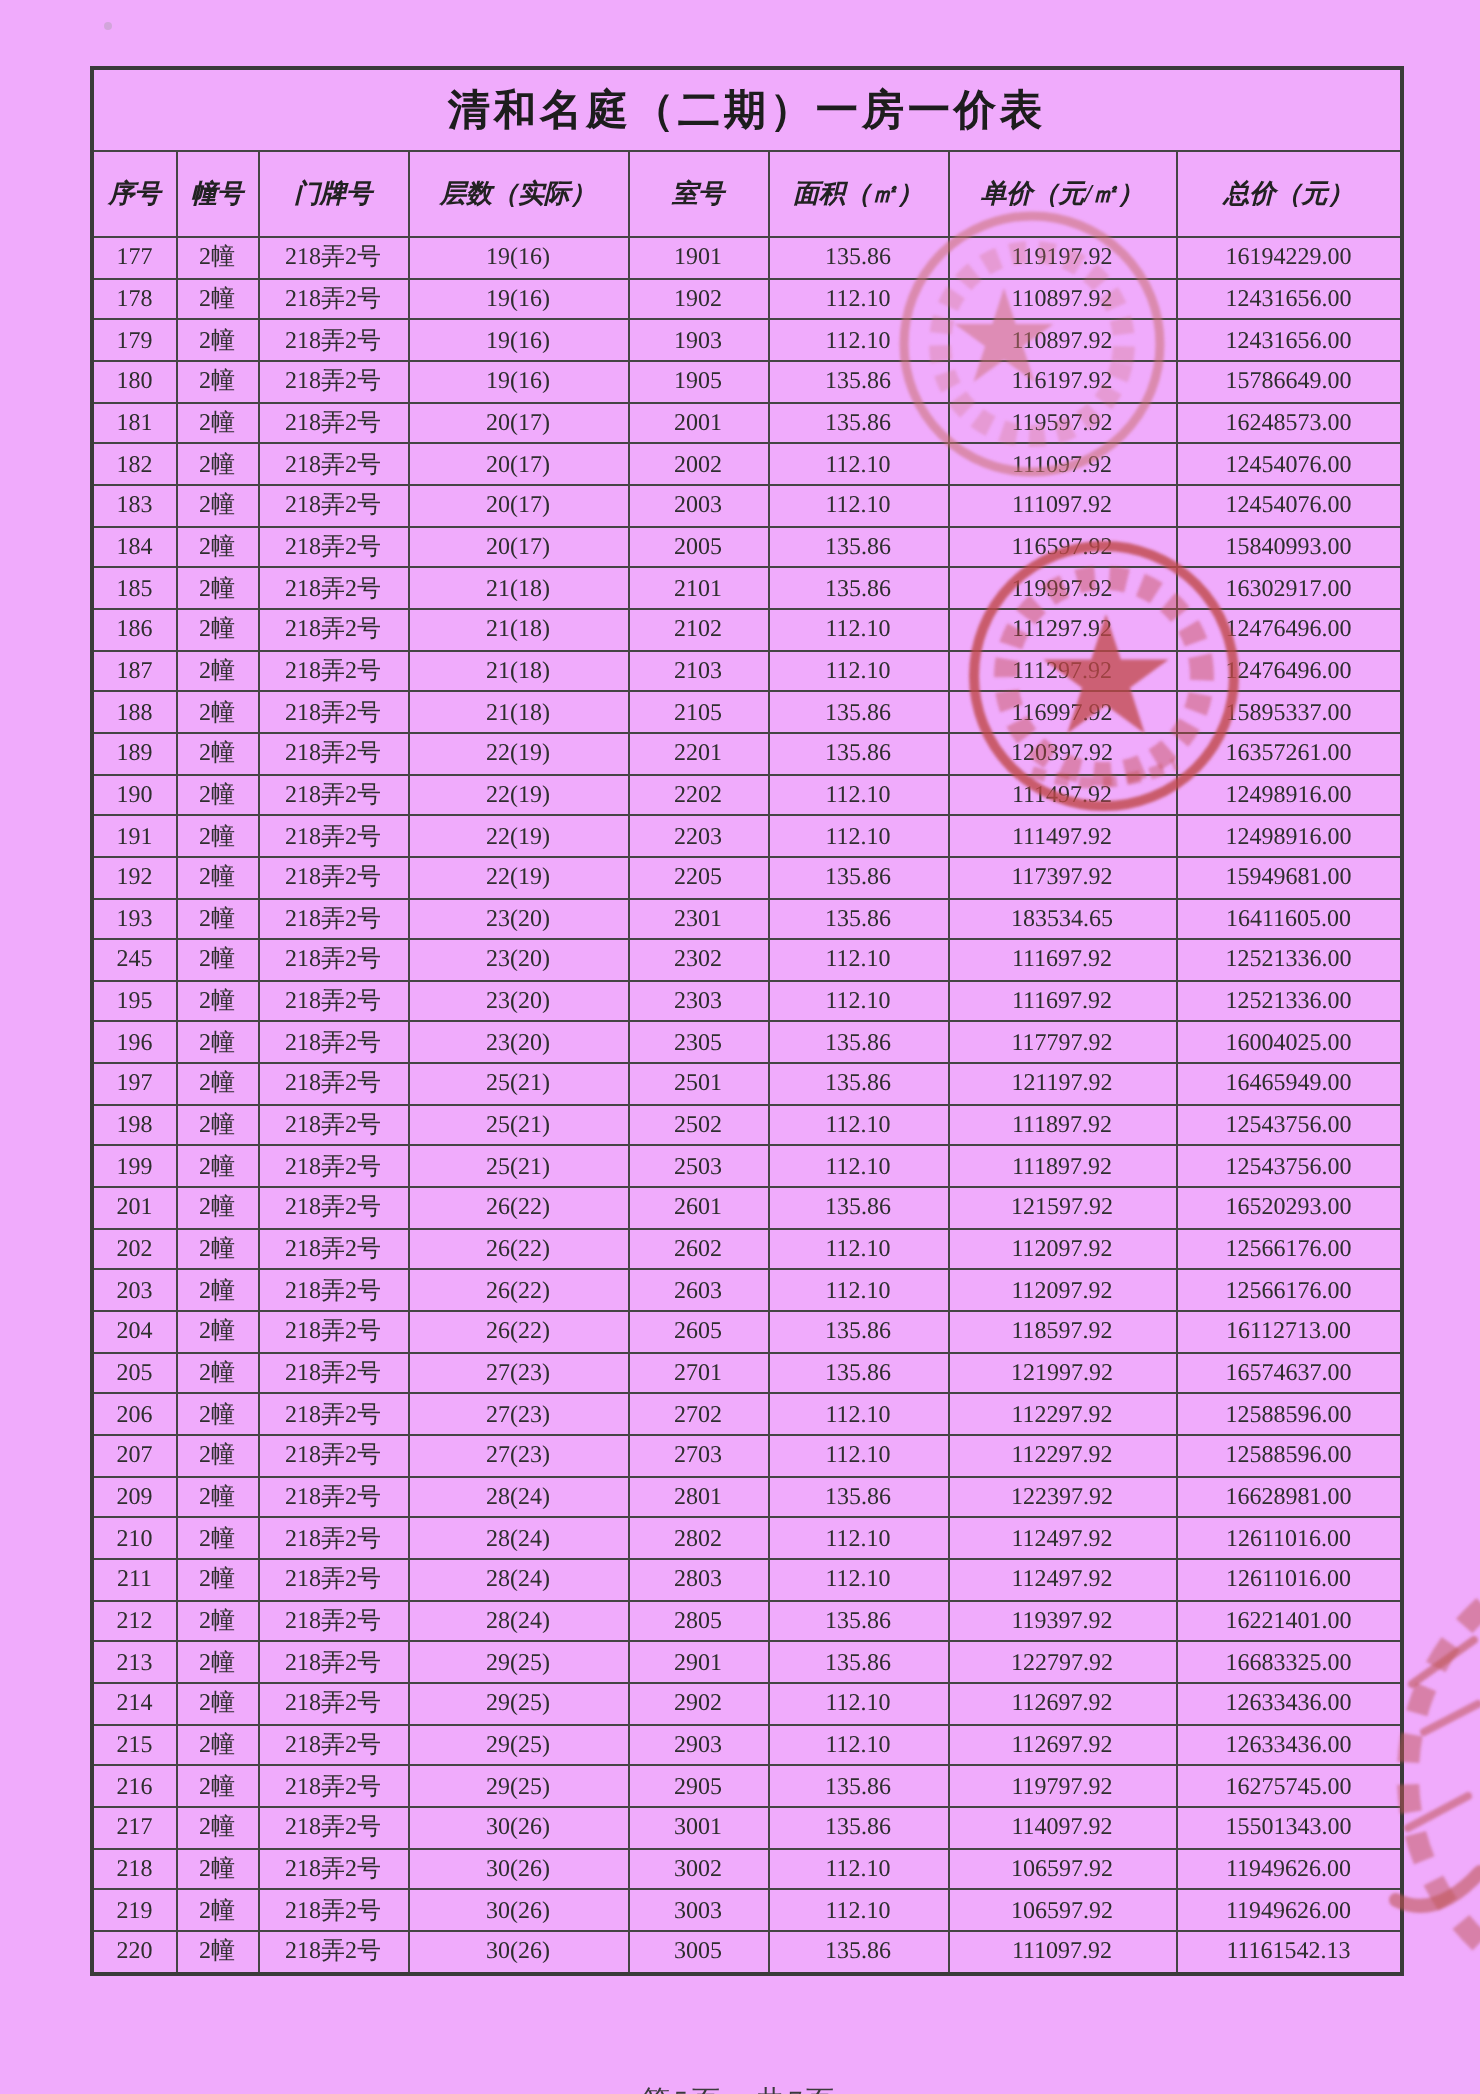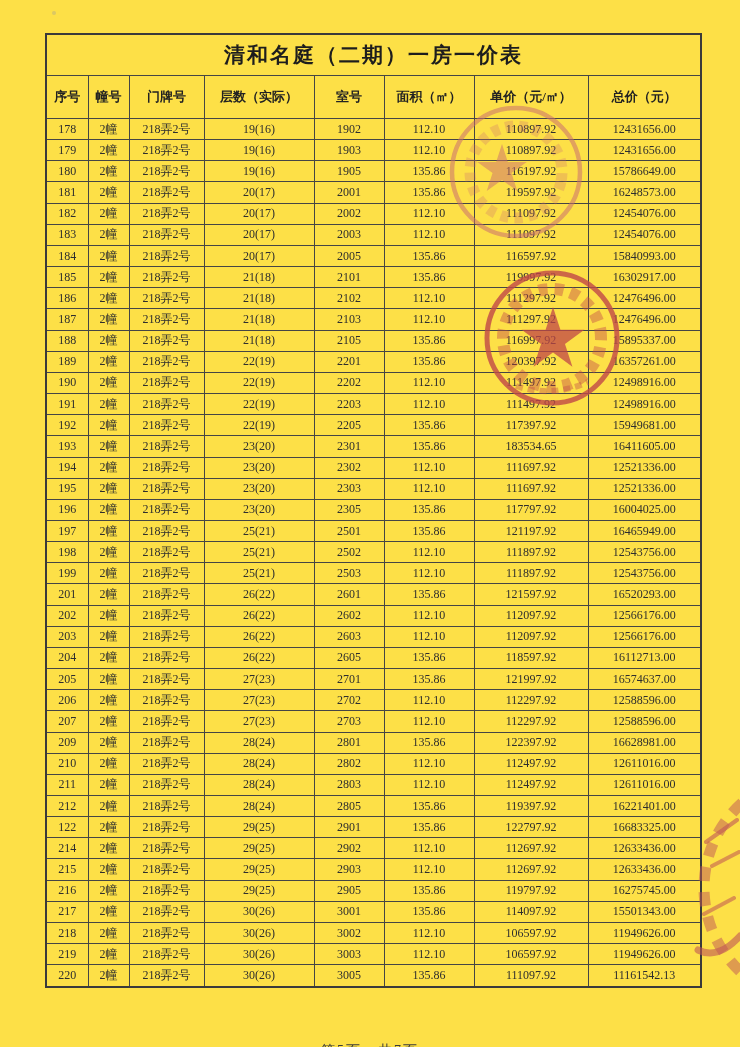--- a/index.html
+++ b/index.html
@@ -5,21 +5,21 @@
   html,body{margin:0;padding:0;}
   body{
     width:740px;height:1047px;
     background:#ffffff;
     font-family:"Liberation Serif","DejaVu Serif",serif;
     color:#2e2e2e;
     overflow:hidden;
   }
   .page{
     position:relative;width:740px;height:1047px;
-    background:#fde047;
+    background:#f0abfc;
   }
   .price-table-wrap{
     position:absolute;left:45px;top:33px;width:655px;height:955px;
   }
   table.price-table{
     width:655px;height:955px;
     border-collapse:collapse;table-layout:fixed;
     border:2.2px solid #3a3a3a;
   }
   table.price-table td, table.price-table th{
@@ -30,21 +30,21 @@
     color:#2e2e2e;
     white-space:nowrap;
     overflow:hidden;
   }
   tr.title-row td{
     height:40px;
     font-size:21px;font-weight:bold;letter-spacing:2px;color:#1d1d1d;
   }
   tr.header-row th{
     height:42px;
-    font-size:13px;font-weight:bold;color:#222;
+    font-size:13px;font-weight:bold;color:#222;font-style:italic;
   }
   tr.data-row td{
     font-size:12px;
   }
   .footer-pagination{
     position:absolute;left:0;top:1042px;width:740px;
     text-align:center;
     font-size:14px;color:#3a3a3a;letter-spacing:2px;
   }
   .stamp-layer{
@@ -85,20 +85,30 @@
           <th>门牌号</th>
           <th>层数（实际）</th>
           <th>室号</th>
           <th>面积（㎡）</th>
           <th>单价（元/㎡）</th>
           <th>总价（元）</th>
         </tr>
       </thead>
       <tbody>
           <tr class="data-row">
+      <td>177</td>
+      <td>2幢</td>
+      <td>218弄2号</td>
+      <td>19(16)</td>
+      <td>1901</td>
+      <td>135.86</td>
+      <td>119197.92</td>
+      <td>16194229.00</td>
+    </tr>
+          <tr class="data-row">
       <td>178</td>
       <td>2幢</td>
       <td>218弄2号</td>
       <td>19(16)</td>
       <td>1902</td>
       <td>112.10</td>
       <td>110897.92</td>
       <td>12431656.00</td>
     </tr>
           <tr class="data-row">
@@ -245,21 +255,21 @@
       <td>193</td>
       <td>2幢</td>
       <td>218弄2号</td>
       <td>23(20)</td>
       <td>2301</td>
       <td>135.86</td>
       <td>183534.65</td>
       <td>16411605.00</td>
     </tr>
           <tr class="data-row">
-      <td>194</td>
+      <td>245</td>
       <td>2幢</td>
       <td>218弄2号</td>
       <td>23(20)</td>
       <td>2302</td>
       <td>112.10</td>
       <td>111697.92</td>
       <td>12521336.00</td>
     </tr>
           <tr class="data-row">
       <td>195</td>
@@ -415,21 +425,21 @@
       <td>212</td>
       <td>2幢</td>
       <td>218弄2号</td>
       <td>28(24)</td>
       <td>2805</td>
       <td>135.86</td>
       <td>119397.92</td>
       <td>16221401.00</td>
     </tr>
           <tr class="data-row">
-      <td>122</td>
+      <td>213</td>
       <td>2幢</td>
       <td>218弄2号</td>
       <td>29(25)</td>
       <td>2901</td>
       <td>135.86</td>
       <td>122797.92</td>
       <td>16683325.00</td>
     </tr>
           <tr class="data-row">
       <td>214</td>

